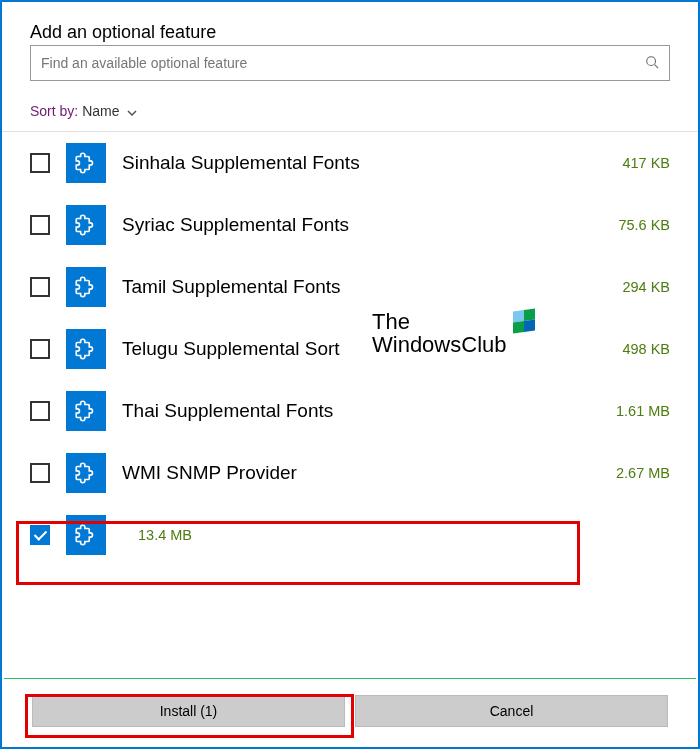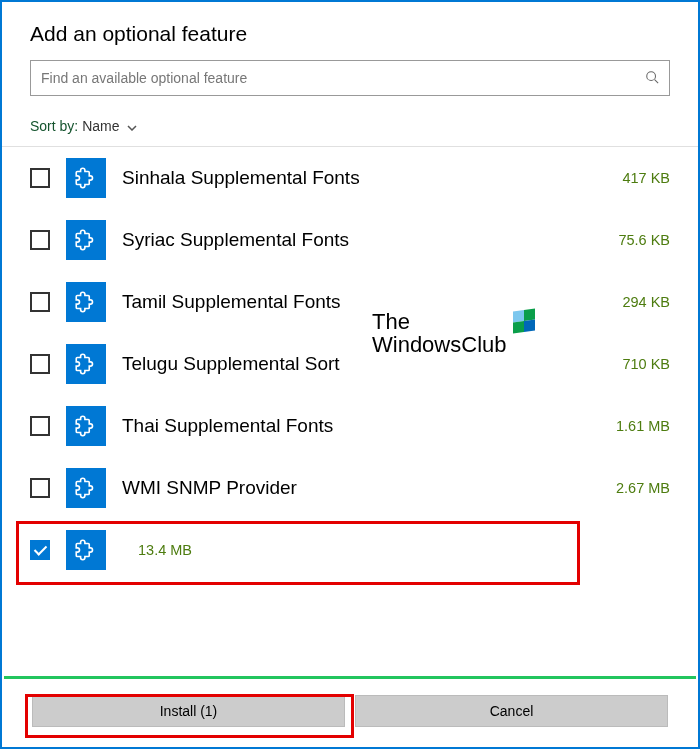--- a/index.html
+++ b/index.html
@@ -9,24 +9,24 @@
       width: 700px;
       height: 749px;
       position: relative;
       border: 2px solid #0078d4;
       overflow: hidden;
     }
     .header {
       padding: 20px 28px 12px 28px;
     }
     .title {
-      font-size: 21px;
+      font-size: 18px;
       font-weight: 400;
       color: #000;
-      margin-bottom: 14px;
+      margin-bottom: 2px;
     }
     .search-box {
       display: flex;
       align-items: center;
       border: 1px solid #999;
       padding: 17px 10px;
       height: 34px;
       background: #fff;
     }
     .search-input {
@@ -40,21 +40,21 @@
     .search-input::placeholder { color: #777; }
     .search-icon {
       color: #666;
       font-size: 13px;
     }
     .sort-row {
       padding: 10px 28px 12px 28px;
       font-size: 14px;
       color: #555;
     }
-    .sort-label { color: #14532d; }
+    .sort-label { color: #701a75; }
     .sort-value { color: #333; margin-left: 0; }
     .chevron {
       display: inline-block;
       margin-left: 4px;
       color: #666;
     }
     .list {
       border-top: 1px solid #e0e0e0;
     }
     .row {
@@ -119,21 +119,21 @@
       position: absolute;
       border: 3px solid #e30000;
       pointer-events: none;
     }
     .footer {
       position: absolute;
       bottom: 0;
       left: 2px;
       right: 2px;
       background: #fff;
-      border-top: 3px solid #22c55e;
+      border-top: 1px solid #22c55e;
       display: flex;
       padding: 16px 28px 20px 28px;
       gap: 10px;
     }
     .btn {
       flex: 1;
       height: 32px;
       background: #ccc;
       border: 1px solid #bbb;
       font-size: 14px;
@@ -226,21 +226,21 @@
       <div class="feature-size">294 KB</div>
     </div>
     <div class="row">
       <div class="checkbox"></div>
       <div class="feature-icon">
         <svg viewBox="0 0 24 24">
           <path d="M9 3a2 2 0 0 1 2 2v1h3a1 1 0 0 1 1 1v3h1a2 2 0 1 1 0 4h-1v3a1 1 0 0 1-1 1h-3v1a2 2 0 1 1-4 0v-1H4a1 1 0 0 1-1-1v-3h1a2 2 0 1 0 0-4H3V7a1 1 0 0 1 1-1h3V5a2 2 0 0 1 2-2z"></path>
         </svg>
       </div>
       <div class="feature-name">Telugu Supplemental Sort</div>
-      <div class="feature-size">710 KB</div>
+      <div class="feature-size">498 KB</div>
     </div>
     <div class="row">
       <div class="checkbox"></div>
       <div class="feature-icon">
         <svg viewBox="0 0 24 24">
           <path d="M9 3a2 2 0 0 1 2 2v1h3a1 1 0 0 1 1 1v3h1a2 2 0 1 1 0 4h-1v3a1 1 0 0 1-1 1h-3v1a2 2 0 1 1-4 0v-1H4a1 1 0 0 1-1-1v-3h1a2 2 0 1 0 0-4H3V7a1 1 0 0 1 1-1h3V5a2 2 0 0 1 2-2z"></path>
         </svg>
       </div>
       <div class="feature-name">Thai Supplemental Fonts</div>
       <div class="feature-size">1.61 MB</div>

